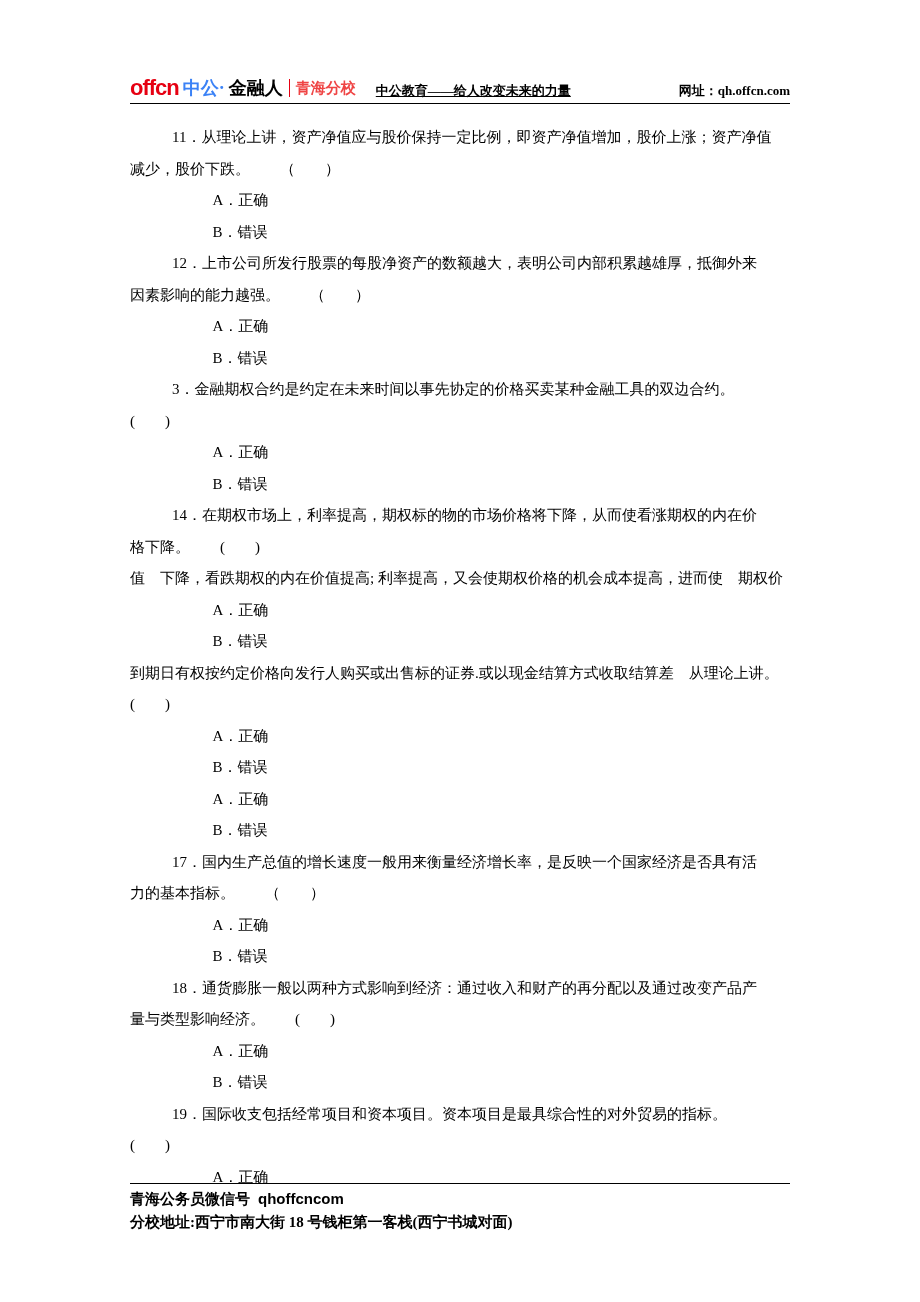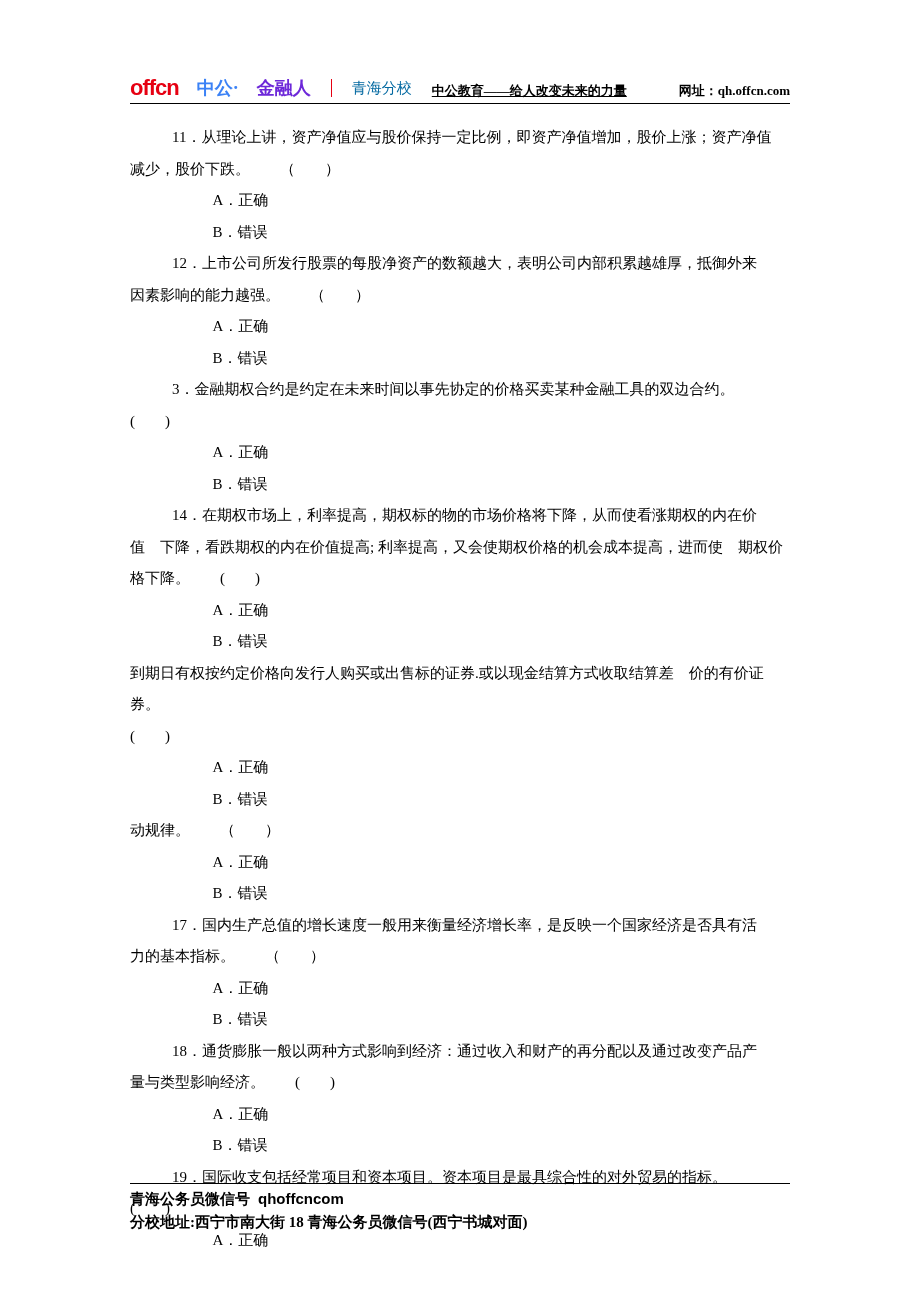--- a/index.html
+++ b/index.html
@@ -18,52 +18,52 @@
     .header {
       display: flex;
       align-items: flex-end;
       border-bottom: 1.5px solid #000;
       padding-bottom: 2px;
       margin-bottom: 18px;
     }
     .logo-block {
       display: flex;
       align-items: center;
-      gap: 16px;
+      gap: 2px;
     }
     .offcn {
       font-family: Arial, sans-serif;
       font-weight: bold;
       font-size: 22px;
       color: #e60012;
       letter-spacing: -1px;
     }
     .zhonggong {
       font-weight: bold;
       font-size: 18px;
       color: #3b82f6;
       margin-left: 2px;
     }
     .jinrongren {
       font-weight: bold;
       font-size: 18px;
-      color: #6d28d9;
+      color: #000000;
       margin-left: 2px;
     }
     .divider {
       width: 1px;
       height: 18px;
       background: #e60012;
       margin: 0 4px;
       display: inline-block;
     }
     .qinghai {
       font-size: 15px;
-      color: #0369a1;
-      font-weight: normal;
+      color: #ef4444;
+      font-weight: bold;
     }
     .header-text {
       flex: 1;
       display: flex;
       justify-content: space-between;
       font-size: 13px;
       font-weight: bold;
       padding-left: 20px;
       padding-bottom: 1px;
     }
@@ -125,31 +125,30 @@
     <div class="paren">因素影响的能力越强。　　（　　）</div>
     <div class="option">A．正确</div>
     <div class="option">B．错误</div>
 
     <div class="question">3．金融期权合约是约定在未来时间以事先协定的价格买卖某种金融工具的双边合约。</div>
     <div class="paren">(　　)</div>
     <div class="option">A．正确</div>
     <div class="option">B．错误</div>
 
     <div class="question">14．在期权市场上，利率提高，期权标的物的市场价格将下降，从而使看涨期权的内在价</div>
+    <div class="paren">格下降。　　(　　)</div>
     <div class="paren">值　下降，看跌期权的内在价值提高; 利率提高，又会使期权价格的机会成本提高，进而使　期权价</div>
-    <div class="paren">格下降。　　(　　)</div>
     <div class="option">A．正确</div>
     <div class="option">B．错误</div>
 
-    <div class="paren">到期日有权按约定价格向发行人购买或出售标的证券.或以现金结算方式收取结算差　价的有价证券。</div>
+    <div class="paren">到期日有权按约定价格向发行人购买或出售标的证券.或以现金结算方式收取结算差　从理论上讲。</div>
     <div class="paren">(　　)</div>
     <div class="option">A．正确</div>
     <div class="option">B．错误</div>
 
-    <div class="paren">动规律。　　（　　）</div>
     <div class="option">A．正确</div>
     <div class="option">B．错误</div>
 
     <div class="question">17．国内生产总值的增长速度一般用来衡量经济增长率，是反映一个国家经济是否具有活</div>
     <div class="paren">力的基本指标。　　（　　）</div>
     <div class="option">A．正确</div>
     <div class="option">B．错误</div>
 
     <div class="question">18．通货膨胀一般以两种方式影响到经济：通过收入和财产的再分配以及通过改变产品产</div>
     <div class="paren">量与类型影响经济。　　(　　)</div>
@@ -161,15 +160,15 @@
     <div class="option">A．正确</div>
 
   </div>
 </div>
 
 <div class="footer">
   <div>
     <span>青海公务员微信号</span><span class="wechat-id">qhoffcncom</span>
   </div>
   <div class="footer-line2">
-    <span>分校地址:</span><span>西宁市南大街 </span><span class="num">18</span><span> 青海公务员微信号(西宁书城对面)</span>
+    <span>分校地址:</span><span>西宁市南大街 </span><span class="num">18</span><span> 号钱柜第一客栈(西宁书城对面)</span>
   </div>
 </div>
 
 </body></html>

